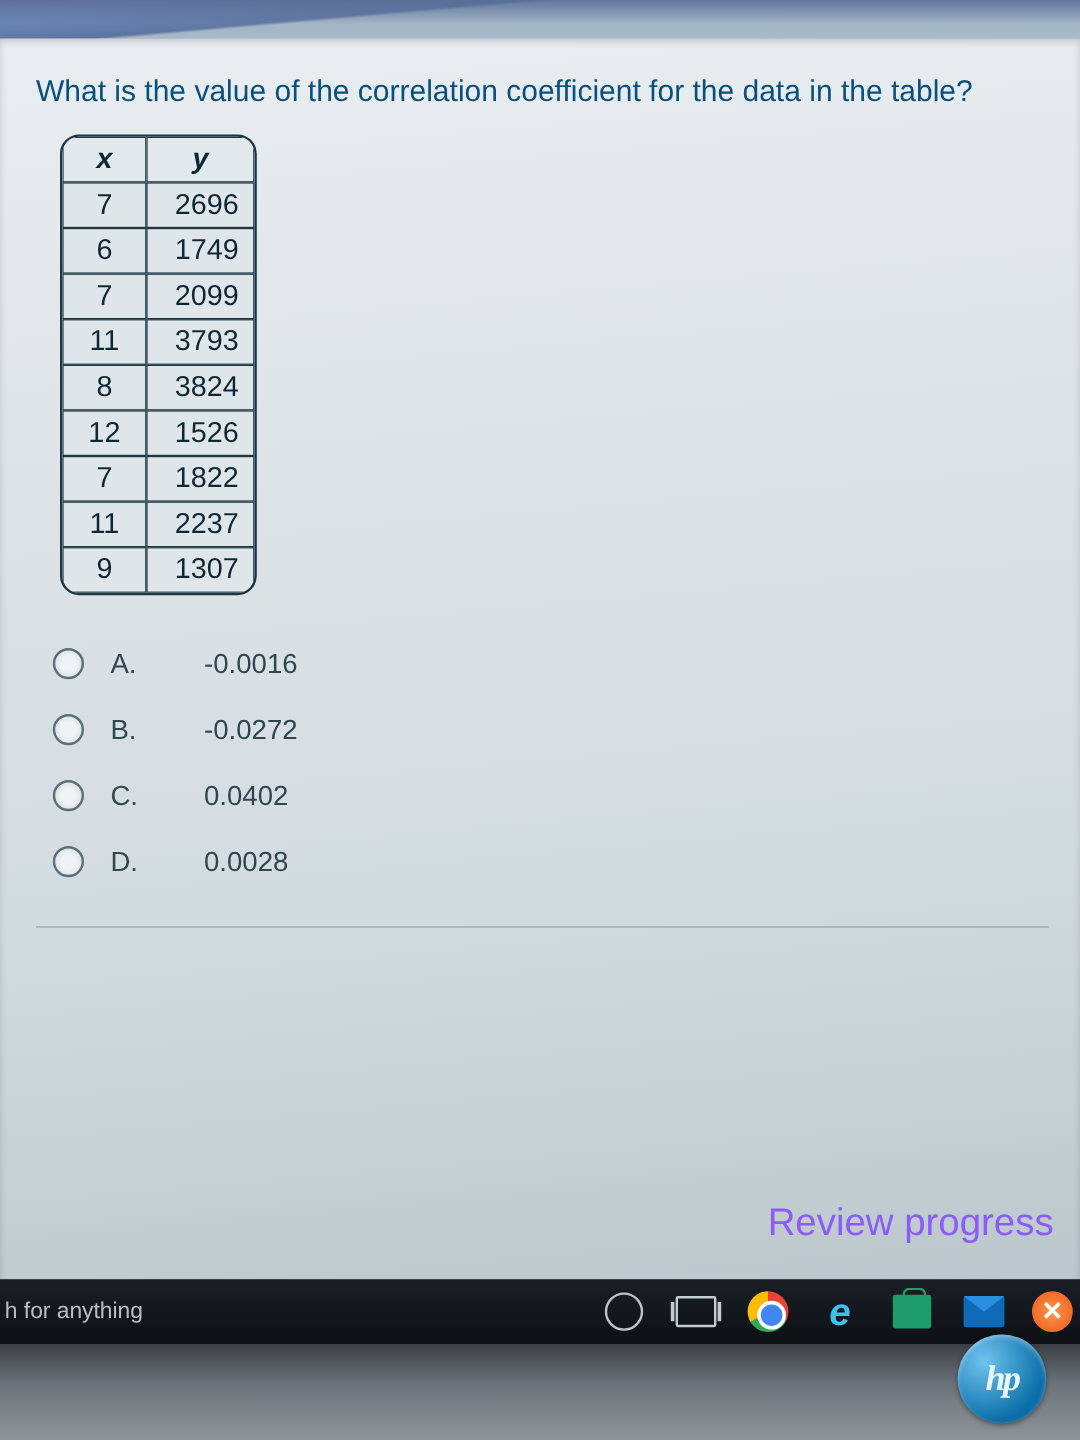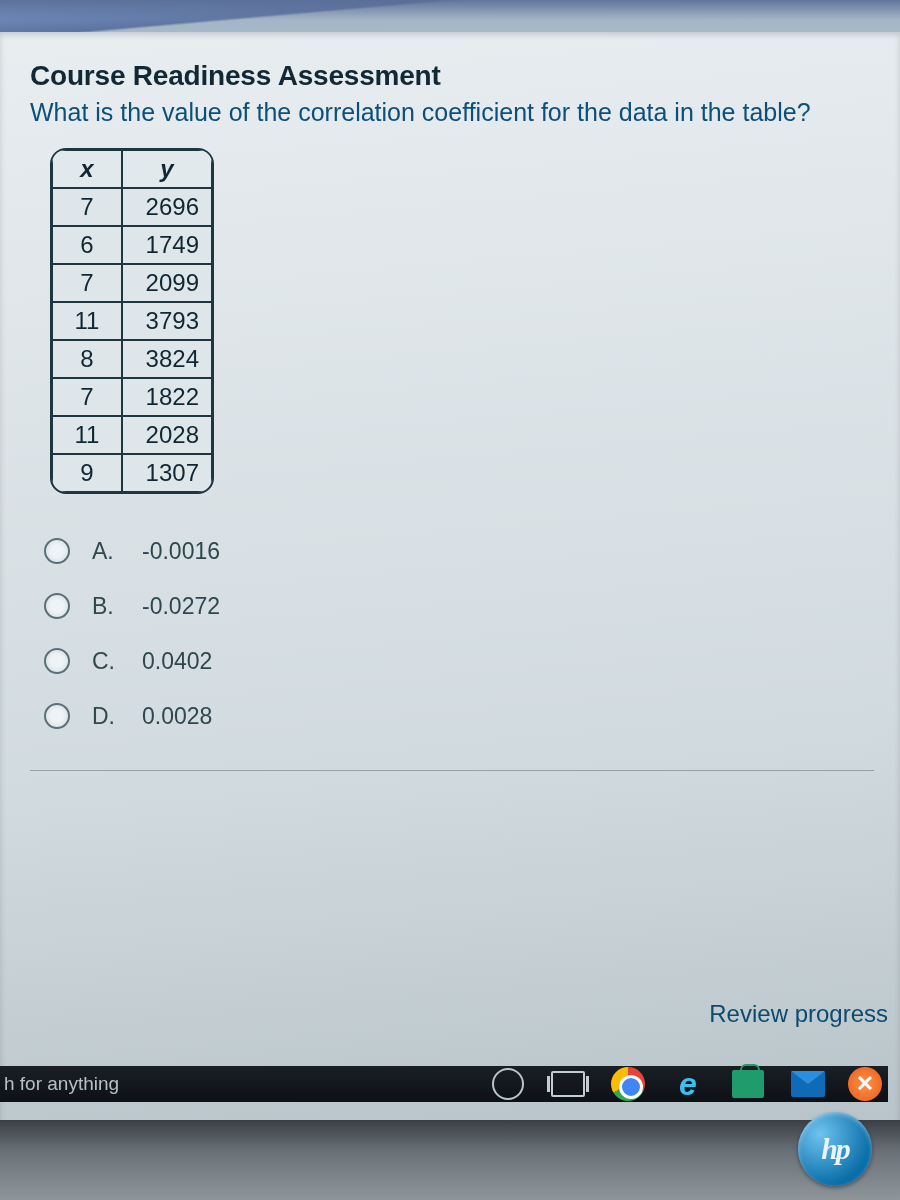--- a/index.html
+++ b/index.html
@@ -52,29 +52,29 @@
     display:flex;align-items:center;gap:22px;
     padding:14px 0;
     font-size:23px;color:#28464f;
   }
   .opt-radio{
     width:22px;height:22px;border:2px solid #5a6f78;border-radius:50%;
     background:radial-gradient(circle,#eef3f5 40%,#cfd8dc 100%);
     flex:0 0 auto;
   }
   .opt-letter{width:28px;color:#30494f;}
-  .opt-value{color:#2e474f;}
+  .opt-value{color:#2e474f;margin-left:28px;}
   .divider{height:1px;background:rgba(40,60,70,0.35);margin:6px 0 0 0;}
   .review-link{
-    position:absolute;right:12px;top:1000px;
-    font-size:24px;color:#0c4a6e;
+    position:absolute;right:22px;top:1000px;
+    font-size:32px;color:#8b5cf6;
   }
   
   .taskbar{
-    position:absolute;left:0;right:12px;top:1066px;height:36px;
+    position:absolute;left:0;right:0;top:1066px;height:54px;
     background:linear-gradient(180deg,#1a1f26 0%,#0d1116 100%);
     display:flex;align-items:center;
     color:#cfd8df;font-size:19px;
     padding:0 0 0 4px;
   }
   .search-text{color:#c9d2d8;opacity:0.9;white-space:nowrap;}
   .tb-spacer{flex:0 0 260px;}
   .tb-icons{display:flex;align-items:center;gap:20px;margin-left:auto;margin-right:6px;}
   .ic{
     width:40px;height:40px;border-radius:6px;
@@ -109,21 +109,20 @@
     box-shadow:0 2px 4px rgba(0,0,0,0.4),inset 0 2px 4px rgba(255,255,255,0.4);
     letter-spacing:-2px;
   }
 </style>
 </head>
 <body>
 
 <div class="screen-glare"></div>
 
 <div class="page">
-  <p class="title">Course Readiness Assessment</p>
   <p class="question">What is the value of the correlation coefficient for the data in the table?</p>
 
   <table class="data-table">
     <tbody>
         <tr>
       <th>x</th>
       <th>y</th>
     </tr>
     <tr>
           <td>7</td>
@@ -139,26 +138,30 @@
         </tr>
     <tr>
           <td>11</td>
           <td class="y">3793</td>
         </tr>
     <tr>
           <td>8</td>
           <td class="y">3824</td>
         </tr>
     <tr>
+          <td>12</td>
+          <td class="y">1526</td>
+        </tr>
+    <tr>
           <td>7</td>
           <td class="y">1822</td>
         </tr>
     <tr>
           <td>11</td>
-          <td class="y">2028</td>
+          <td class="y">2237</td>
         </tr>
     <tr>
           <td>9</td>
           <td class="y">1307</td>
         </tr>
   </tbody>
     </table>
 
   <div class="options">
     <div class="opt-row">

